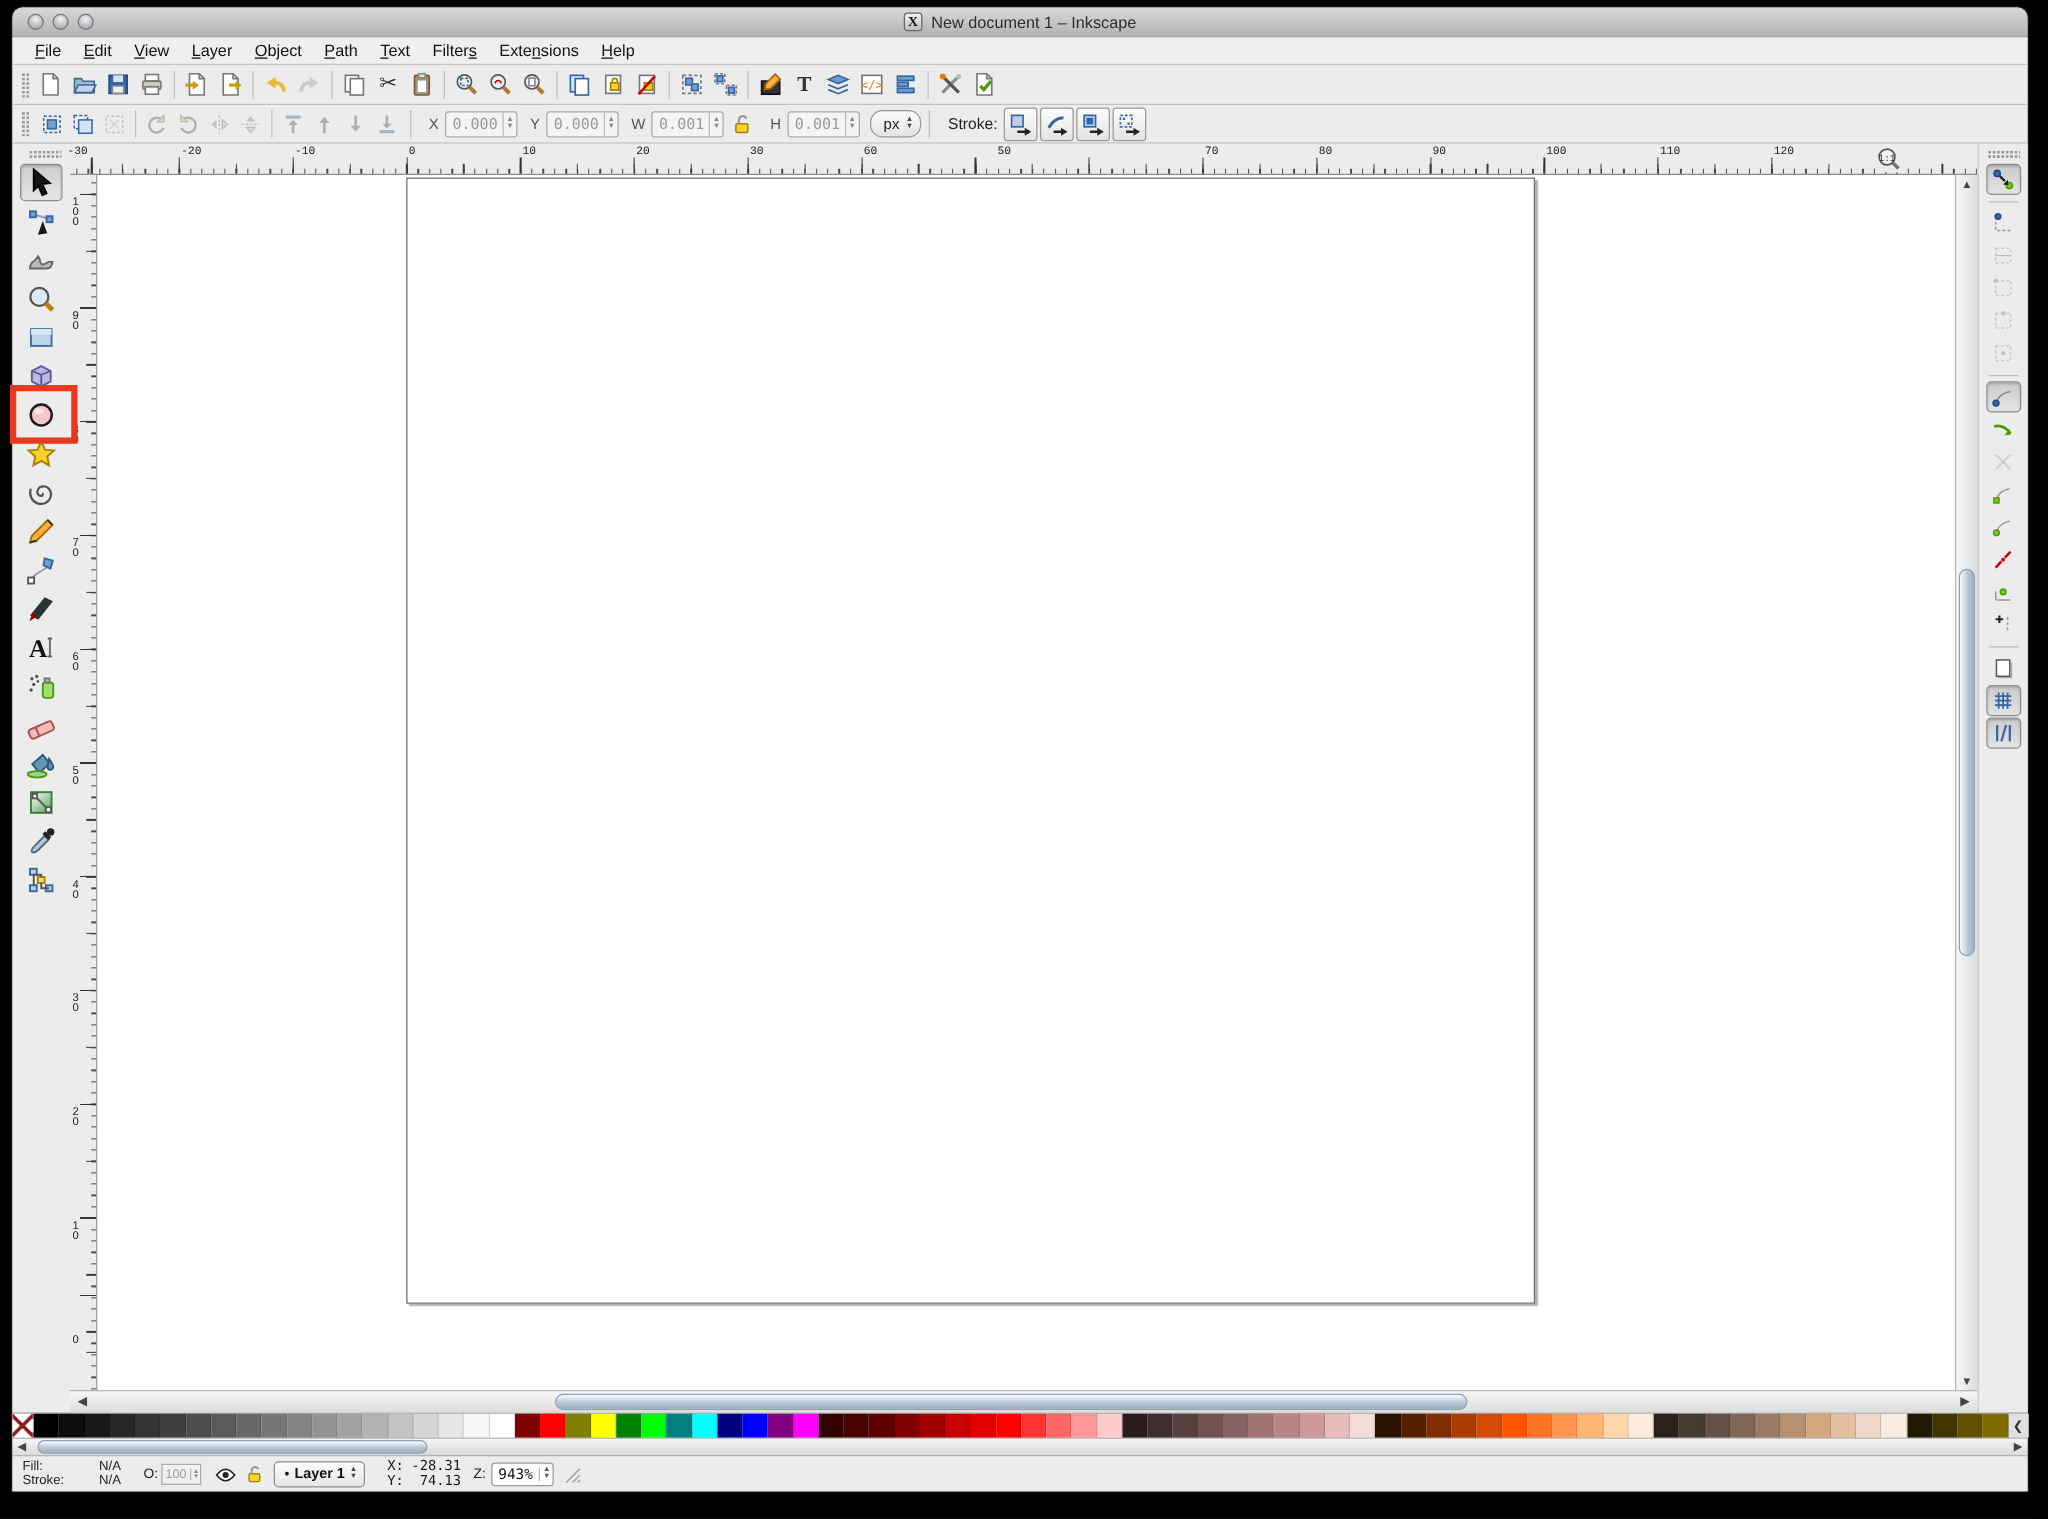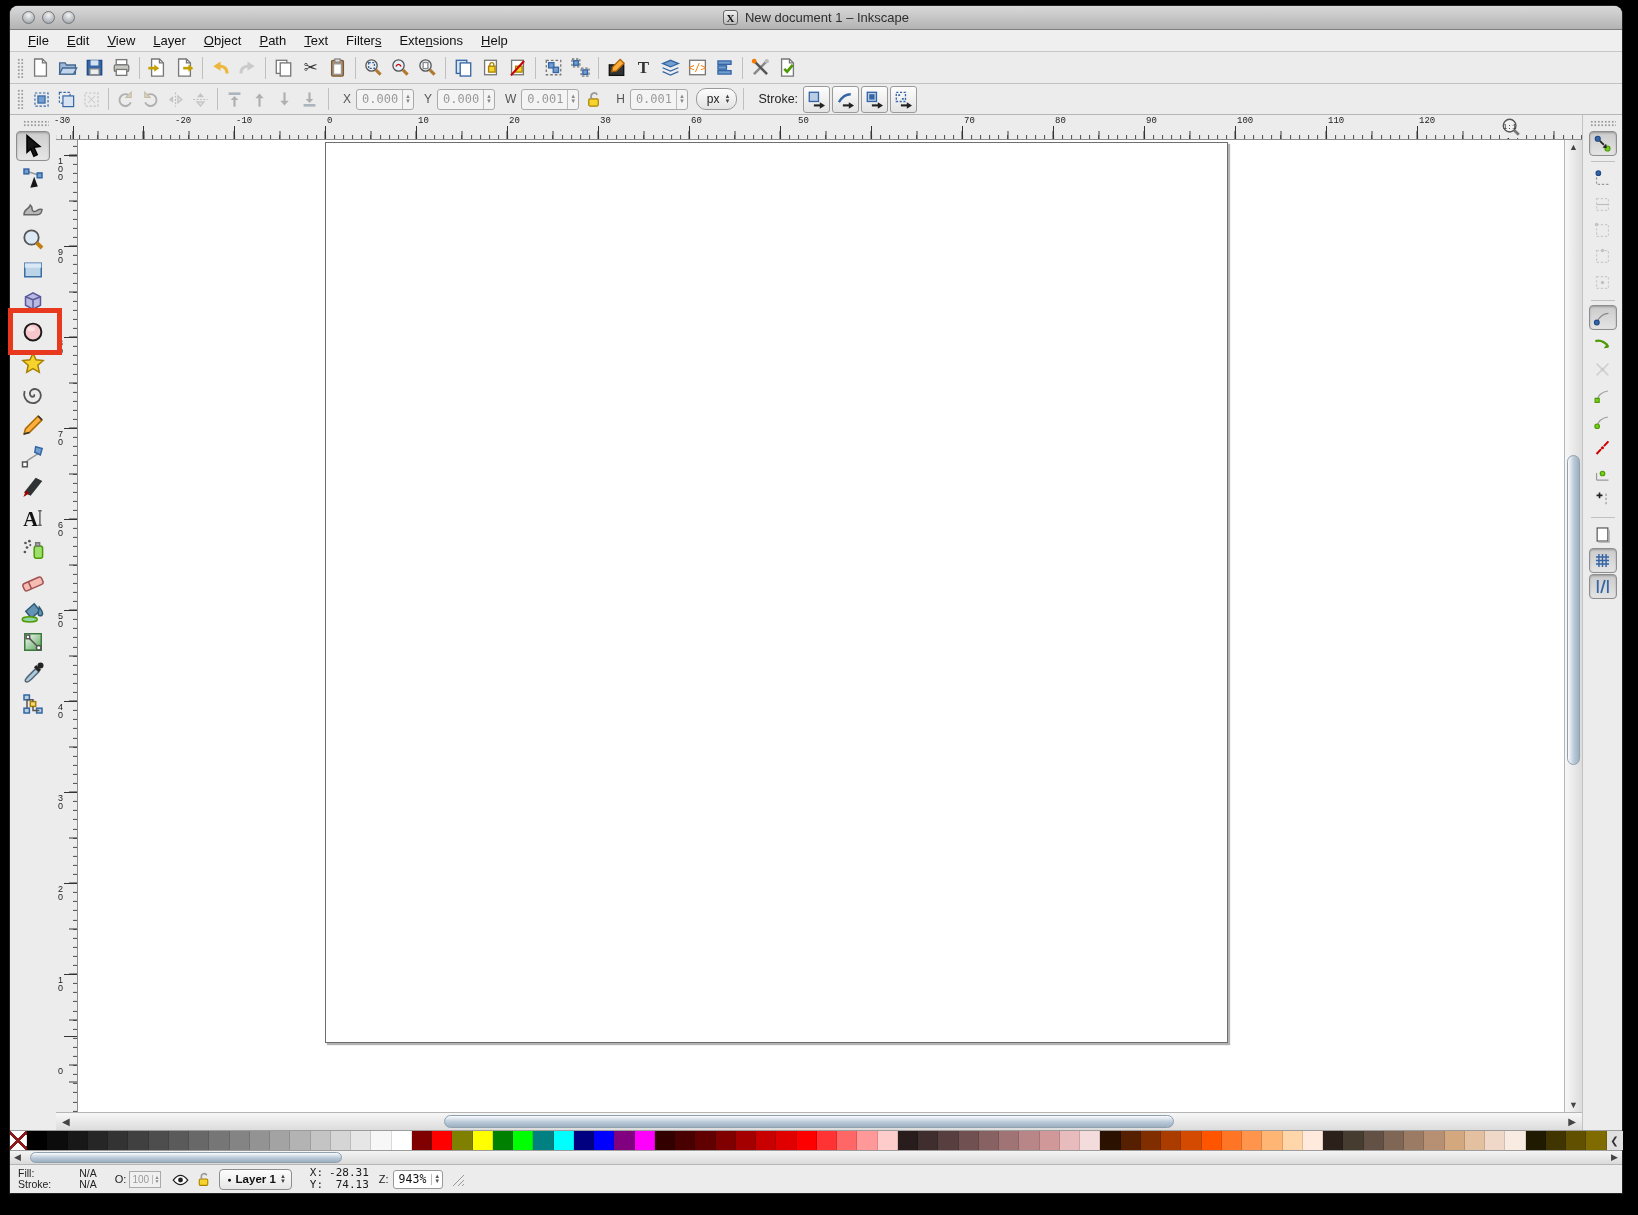--- a/index.html
+++ b/index.html
@@ -786,21 +786,21 @@
     <div id="centercol">
       <div id="rulerrow">
         <div id="zoom11">
             <svg viewBox="0 0 16 16">
               <circle cx="7" cy="7" r="4.6" fill="#f2f2f2" stroke="#555"></circle>
               <text x="7" y="9.3" font-size="5.5" text-anchor="middle" fill="#333">1:1</text>
               <path d="M10.3 10.3l3.4 3.4" stroke="#777" stroke-width="2"></path>
             </svg>
           </div>
       <span class="hlabel" style="left: -2px;">-30</span>
-          <span class="hlabel" style="left: 89px; margin-left: 30px;">-20</span>
+          <span class="hlabel" style="left: 89px;">-20</span>
           <span class="hlabel" style="left: 180px;">-10</span>
           <span class="hlabel" style="left: 271px;">0</span>
           <span class="hlabel" style="left: 362px;">10</span>
           <span class="hlabel" style="left: 453px;">20</span>
           <span class="hlabel" style="left: 544px;">30</span>
           <span class="hlabel" style="left: 635px;">60</span>
           <span class="hlabel" style="left: 726px; padding-left: 16px;">50</span>
           <span class="hlabel" style="left: 837px; margin-top: 45px;">60</span>
           <span class="hlabel" style="left: 908px;">70</span>
           <span class="hlabel" style="left: 999px;">80</span>

